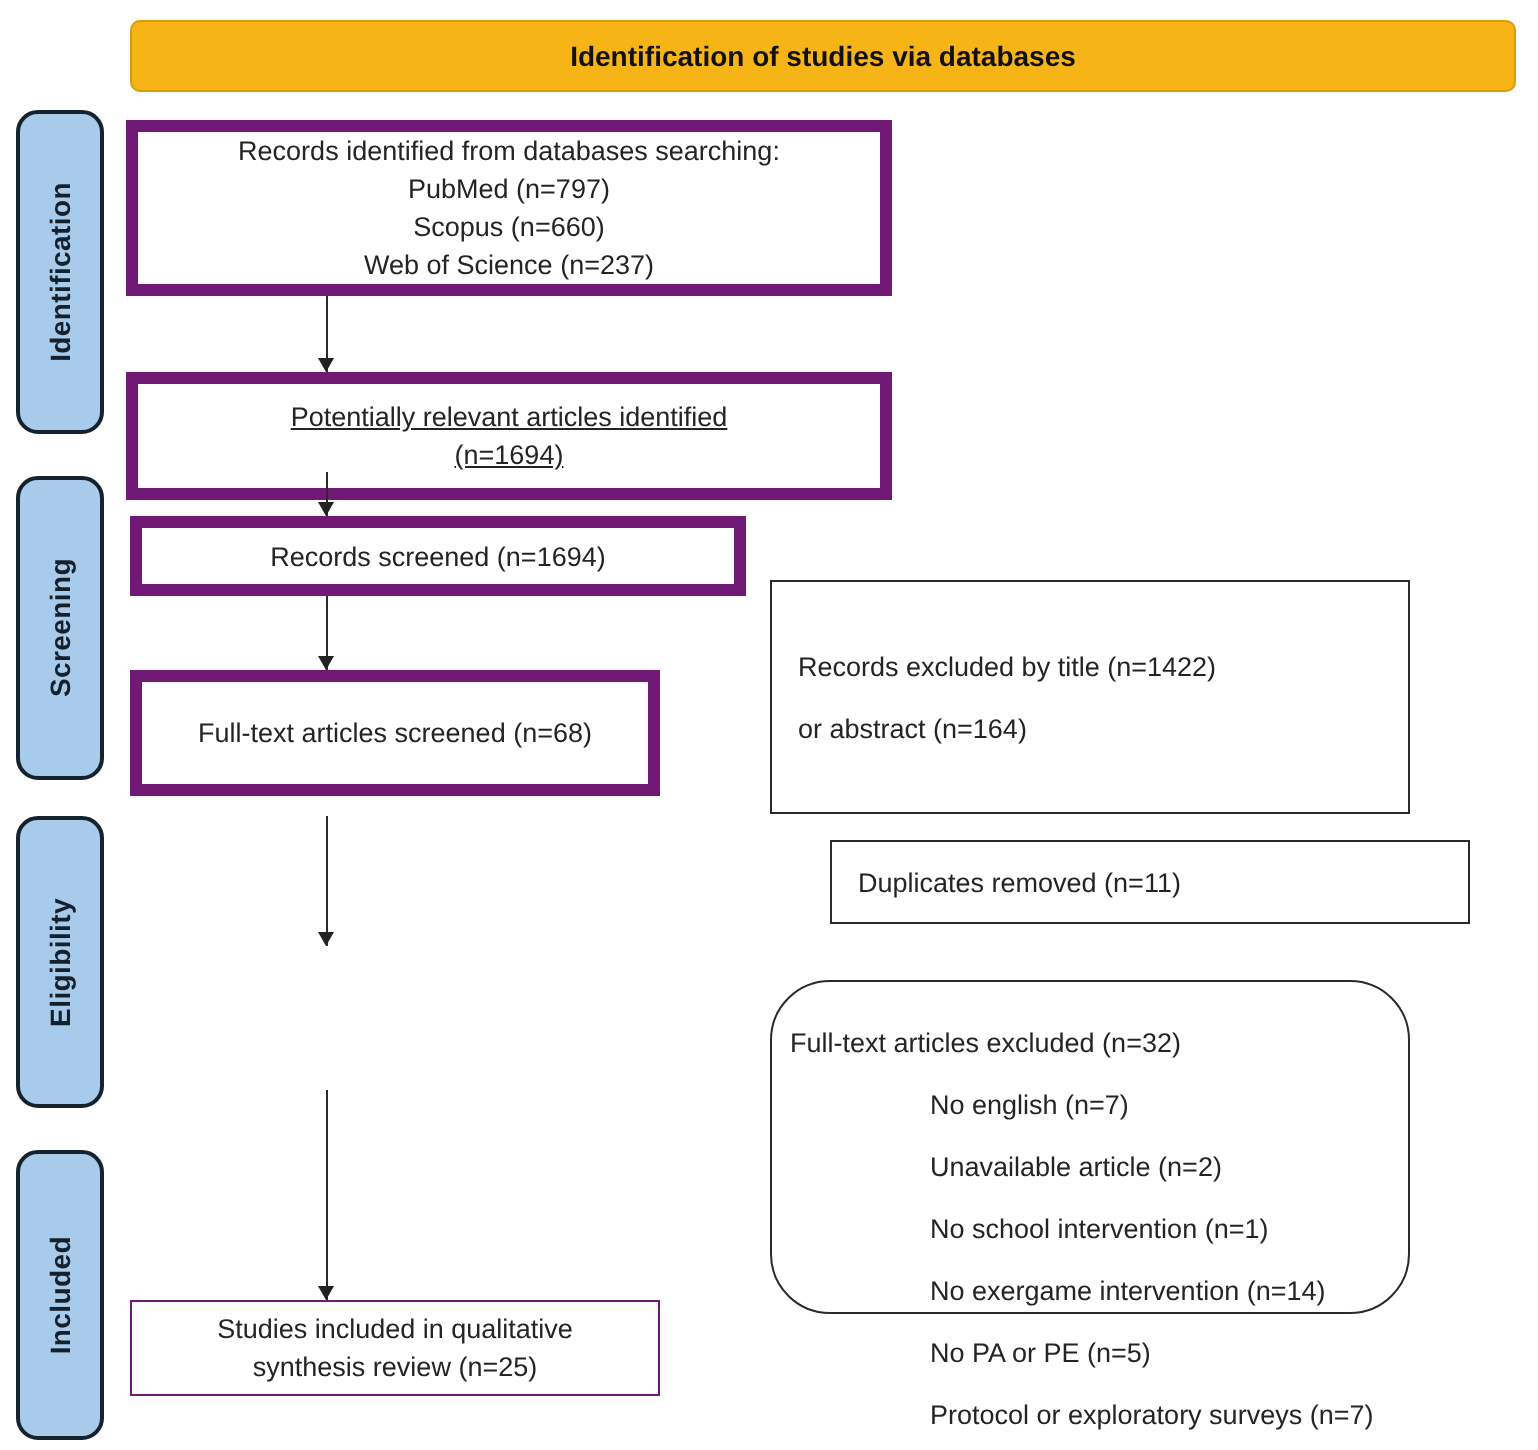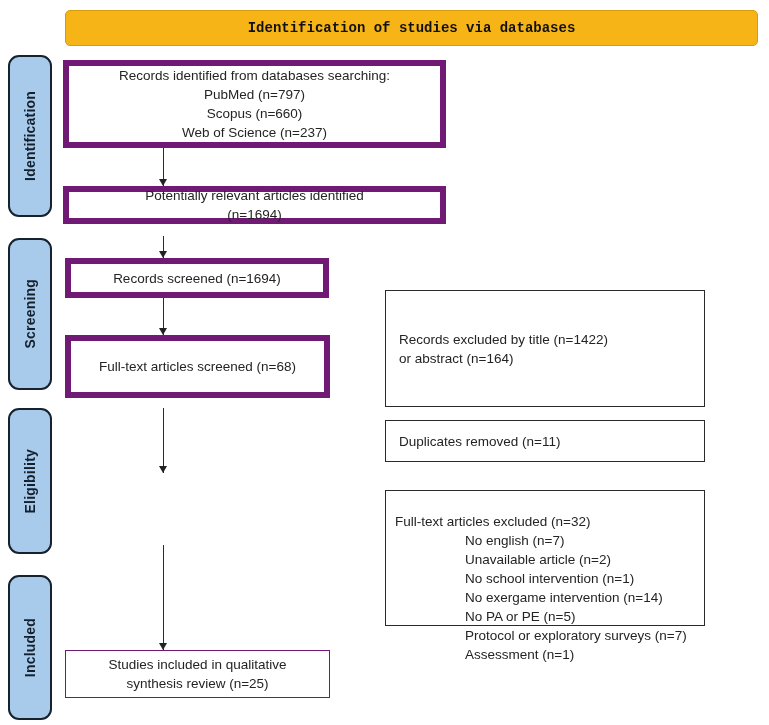--- a/index.html
+++ b/index.html
@@ -5,21 +5,20 @@
   html,body{margin:0;padding:0;background:#ffffff;}
   body{font-family:"Liberation Sans","DejaVu Sans",sans-serif;color:#1f1f1f;}
   .canvas{position:relative;width:769px;height:725px;background:#ffffff;overflow:hidden;}
 
   .header-bar{
     position:absolute;left:65px;top:10px;width:693px;height:36px;
     border-radius:5px;border:1px solid #d79c0e;
     display:flex;align-items:center;justify-content:center;
     font-weight:bold;font-size:14px;color:#111;
     box-sizing:border-box;
-    font-family:Liberation Mono, monospace;
   }
 
   .side-tab{
     position:absolute;left:8px;width:44px;
     border:2px solid #16222e;border-radius:11px;
     display:flex;align-items:center;justify-content:center;
     box-sizing:border-box;
   }
   .side-tab .vtext{
     writing-mode:vertical-rl;transform:rotate(180deg);
@@ -31,36 +30,36 @@
   .tab-eligibility{top:408px;height:146px;}
   .tab-included{top:575px;height:145px;}
 
   .flow-box{
     position:absolute;background:#ffffff;border:6px solid #701a75;
     display:flex;flex-direction:column;align-items:center;justify-content:center;
     text-align:center;font-size:13.5px;line-height:19px;color:#242424;
     box-sizing:border-box;
   }
   .box-records-identified{left:63px;top:60px;width:383px;height:88px;}
-  .box-potentially-relevant{left:63px;top:186px;width:383px;height:38px;}
-  .box-records-screened{left:65px;top:258px;width:264px;height:40px;}
+  .box-potentially-relevant{left:63px;top:186px;width:383px;height:64px;text-decoration:underline;}
+  .box-records-screened{left:65px;top:258px;width:308px;height:40px;}
   .box-fulltext-screened{left:65px;top:335px;width:265px;height:63px;}
   .box-fulltext-assessed{left:65px;top:473px;width:262px;height:72px;}
   .box-studies-included{left:65px;top:650px;width:265px;height:48px;border-width:1.5px;}
 
   .side-box{
     position:absolute;left:385px;width:320px;background:#ffffff;
     border:1.5px solid #2a2a2a;box-sizing:border-box;
     font-size:13.5px;line-height:19px;color:#242424;
     display:flex;flex-direction:column;justify-content:center;
-    padding-left:13px;padding-right:6px;text-align:left;
+    padding-left:13px;padding-right:6px;text-align:left;gap:12px;
   }
   .box-records-excluded{top:290px;height:117px;}
-  .box-duplicates-removed{top:420px;height:42px;}
-  .box-fulltext-excluded{top:490px;height:136px;justify-content:flex-start;padding-top:21px;padding-left:9px;}
+  .box-duplicates-removed{top:420px;height:42px;margin-left:30px;}
+  .box-fulltext-excluded{top:490px;height:167px;justify-content:flex-start;padding-top:21px;padding-left:9px;border-radius:30px;}
   .box-fulltext-excluded .excl-item{padding-left:70px;}
 
   .arrow{position:absolute;left:163px;width:0;}
   .arrow .shaft{position:absolute;left:-0.5px;top:0;width:1.4px;background:#2a2a2a;}
   .arrow .head{
     position:absolute;left:-4px;bottom:0;width:0;height:0;
     border-left:4px solid transparent;border-right:4px solid transparent;
     border-top:7px solid #222;
   }
   .arrow-1{top:148px;height:38px;}

